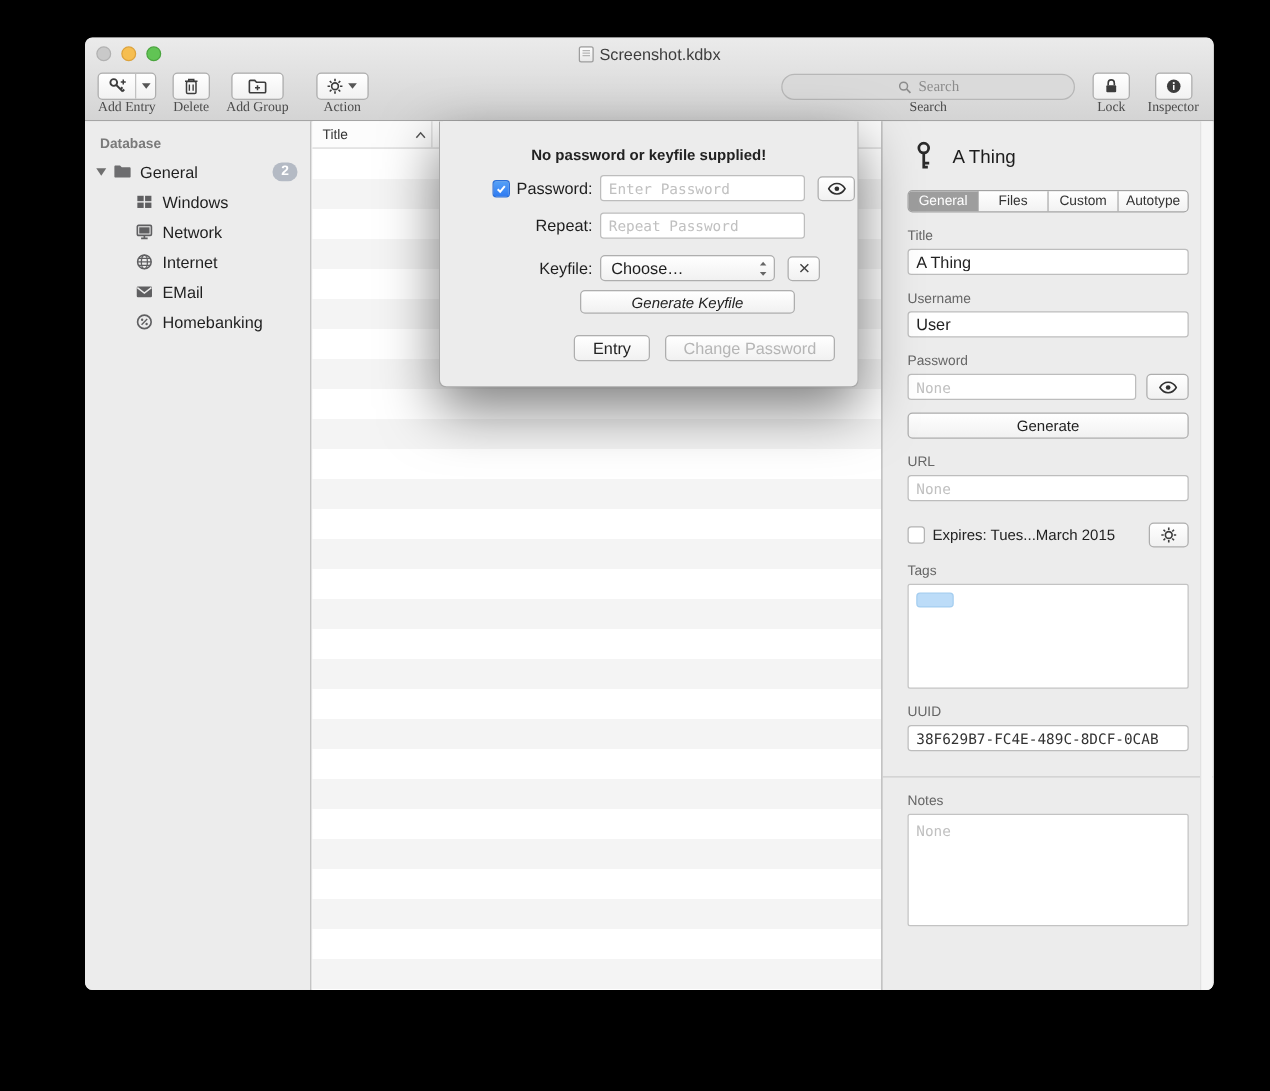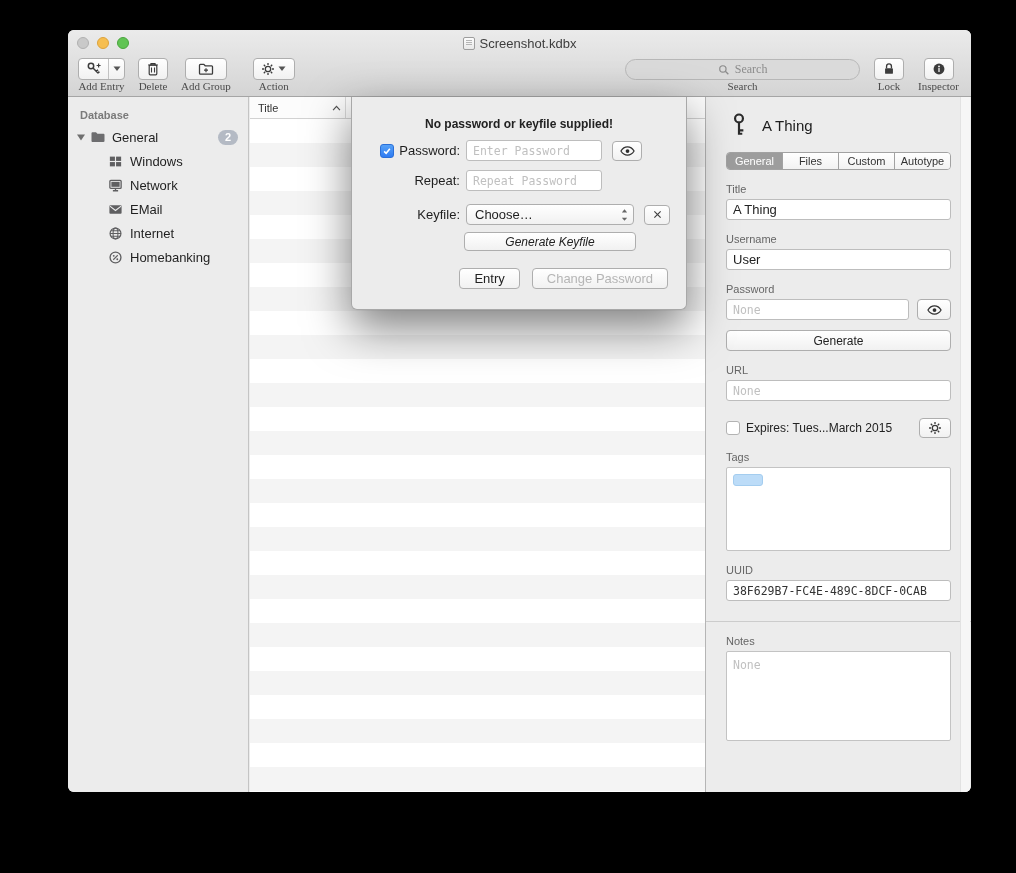--- a/index.html
+++ b/index.html
@@ -81,24 +81,24 @@
   .tags-box{height:84px;}
   .tag-chip{position:absolute;left:6px;top:6px;width:30px;height:12px;border-radius:3px;background:#bcdcf8;border:1px solid #a4cdef;}
   .uuid-field{font-family:"DejaVu Sans Mono",monospace;font-size:11.5px;color:#333;white-space:nowrap;overflow:hidden;}
   .insp-div{margin:20px -20px 0 -20px;border:none;border-top:1px solid #cccccc;}
   .notes-box{height:90px;padding:5px 6px;}
   .ph-text{font-family:"DejaVu Sans Mono",monospace;font-size:11.5px;color:#c0c0c0;}
   
   .dialog{position:absolute;left:283px;top:0;width:336px;background:#ececec;border:1px solid #a8a8a8;border-top:none;
           border-radius:0 0 6px 6px;box-shadow:0 18px 45px rgba(0,0,0,.5);z-index:5;padding-bottom:20px;}
   .dlg-msg{margin-top:20px;text-align:center;font-size:12px;font-weight:bold;color:#222;}
-  .dlg-row{display:flex;align-items:center;margin-top:9px;padding:0 16px;}
+  .dlg-row{display:flex;align-items:center;margin-top:9px;padding:0 30px;}
   .dlg-labelcell{width:98px;flex:none;display:flex;align-items:center;justify-content:flex-end;gap:5px;padding-right:6px;
                  font-size:13px;color:#1e1e1e;}
-  .dlg-field{width:136px;height:21px;border:1px solid #bdbdbd;border-radius:3px;background:#fff;padding:0 6px;
+  .dlg-field{width:164px;height:21px;border:1px solid #bdbdbd;border-radius:3px;background:#fff;padding:0 6px;
              font-size:13px;outline:none;font-family:"Liberation Sans",sans-serif;}
   .dlg-mini{width:30px;height:20px;margin-left:10px;flex:none;}
   .popup{width:168px;height:21px;display:flex;align-items:center;justify-content:space-between;padding:0 4px 0 8px;
          font-size:13px;color:#1e1e1e;}
   .dlg-genrow{margin-top:7px;padding-left:112px;font-style:italic;}
   .gen-btn{width:172px;height:19px;font-size:12px;color:#222;}
   .dlg-actions{margin-top:17px;display:flex;justify-content:flex-end;gap:12px;padding-right:18px;}
   .btn{height:21px;padding:0 14px;font-size:13px;color:#222;}
   .btn.disabled{color:#b5b5b5;}
   svg{display:block;}
@@ -237,32 +237,32 @@
         <div class="sb-item">
           <svg width="15" height="15" viewBox="0 0 16 16">
             <rect x="2" y="2.5" width="12" height="8.5" rx="1" fill="none" stroke="#5f5f61" stroke-width="1.4"></rect>
             <rect x="3.6" y="4.1" width="8.8" height="5.3" fill="#5f5f61"></rect>
             <path d="M8 11v2.2M5.2 13.6h5.6" stroke="#5f5f61" stroke-width="1.4"></path>
           </svg>
           <span>Network</span>
         </div>
         <div class="sb-item">
           <svg width="15" height="15" viewBox="0 0 16 16">
-            <rect x="1.5" y="3.5" width="13" height="9" rx="1" fill="#5f5f61"></rect>
-            <path d="M2 4.4l6 4.6 6-4.6" fill="none" stroke="#ececec" stroke-width="1.2"></path>
-          </svg>
-          <span>EMail</span>
-        </div>
-        <div class="sb-item">
-          <svg width="15" height="15" viewBox="0 0 16 16">
             <circle cx="8" cy="8" r="5.8" fill="none" stroke="#5f5f61" stroke-width="1.3"></circle>
             <ellipse cx="8" cy="8" rx="2.6" ry="5.8" fill="none" stroke="#5f5f61" stroke-width="1.1"></ellipse>
             <path d="M2.2 8h11.6M3.2 5h9.6M3.2 11h9.6" stroke="#5f5f61" stroke-width="1.1"></path>
           </svg>
           <span>Internet</span>
+        </div>
+        <div class="sb-item">
+          <svg width="15" height="15" viewBox="0 0 16 16">
+            <rect x="1.5" y="3.5" width="13" height="9" rx="1" fill="#5f5f61"></rect>
+            <path d="M2 4.4l6 4.6 6-4.6" fill="none" stroke="#ececec" stroke-width="1.2"></path>
+          </svg>
+          <span>EMail</span>
         </div>
         <div class="sb-item">
           <svg width="15" height="15" viewBox="0 0 16 16">
             <circle cx="8" cy="8" r="5.8" fill="none" stroke="#5f5f61" stroke-width="1.4"></circle>
             <path d="M5.6 10.4l4.8-4.8" stroke="#5f5f61" stroke-width="1.2"></path>
             <circle cx="6.1" cy="6.2" r="1" fill="#5f5f61"></circle>
             <circle cx="9.9" cy="9.8" r="1" fill="#5f5f61"></circle>
           </svg>
           <span>Homebanking</span>
         </div>

